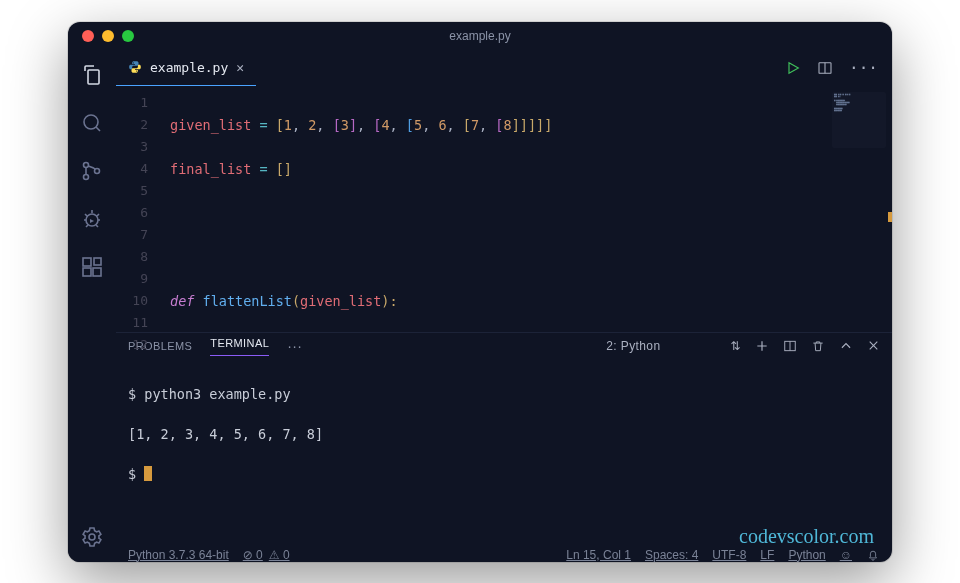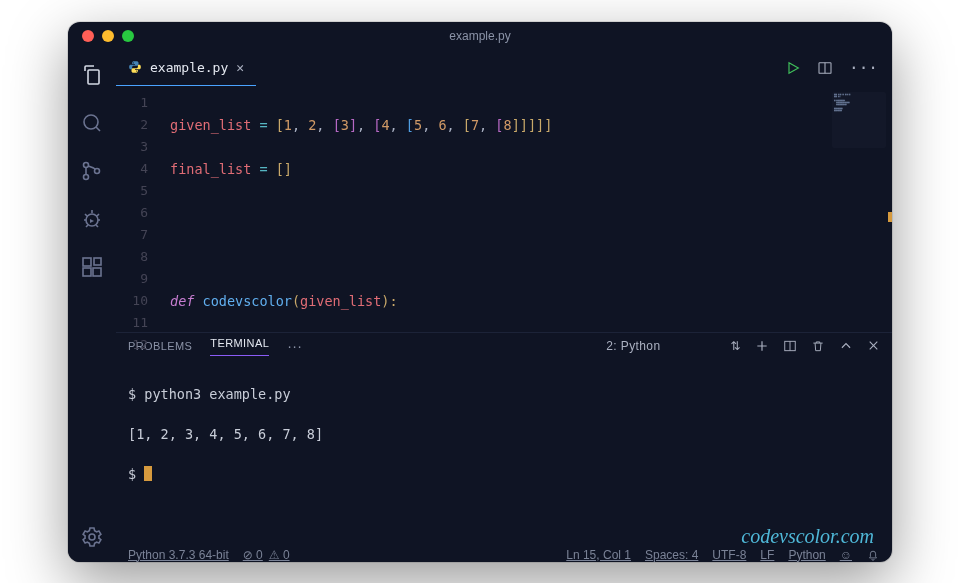--- a/index.html
+++ b/index.html
@@ -87,21 +87,21 @@
   .panel-tabs .ptab { cursor:pointer; }
   .panel-tabs .ptab.active { color:#e4e8f0; border-bottom:1px solid #8b5cf6; padding-bottom:6px; }
   .panel-tabs .dots{ cursor:pointer; font-size:14px; }
   .panel-right { margin-left:auto; display:flex; align-items:flex-start; gap:14px; }
   .panel-right .selector { display:flex; align-items:center; gap:70px; border:none; color:#c8cdd8; font-size:12px; font-family:-apple-system,sans-serif; cursor:pointer; }
   .panel-right svg,.panel-right span { color:#aab0c0; cursor:pointer; }
   .terminal { flex:1; padding:4px 12px 8px; font-size:13.5px; line-height:20px; color:#c8cdd8; position:relative; white-space:pre; }
   .cursor { display:inline-block; width:8px; height:15px; background:#d69a3e; vertical-align:-2px; }
   .watermark {
     position:absolute; right:18px; bottom:6px;
-    color:#4fb8d8; font-style:italic;
+    color:#4fb8d8; 
     font-family:"Brush Script MT","Comic Sans MS",cursive;
     font-size:20px;
   }
 
   
   .status { height:24px; display:flex; align-items:flex-end; padding:0 12px; gap:14px; font-size:12px; color:#7a8296; font-family:-apple-system,sans-serif;text-decoration:underline; }
   .status .spacer{flex:1;}
   .status span{cursor:pointer;}
   svg{display:block;}
 </style>
@@ -211,21 +211,21 @@
           <div>9</div>
           <div>10</div>
           <div>11</div>
           <div>12</div>
         </div>
         <div class="code">
 <div><span class="name">given_list </span><span class="op">= </span><span class="par">[</span><span class="lit">1</span><span class="pun">, </span><span class="lit">2</span><span class="pun">, </span><span class="par2">[</span><span class="lit">3</span><span class="par2">]</span><span class="pun">, </span><span class="par2">[</span><span class="lit">4</span><span class="pun">, </span><span class="par3">[</span><span class="lit">5</span><span class="pun">, </span><span class="lit">6</span><span class="pun">, </span><span class="par">[</span><span class="lit">7</span><span class="pun">, </span><span class="par2">[</span><span class="lit">8</span><span class="par">]]]]]</span></div>
 <div><span class="name">final_list </span><span class="op">= </span><span class="par">[]</span></div>
 <div>&nbsp;</div>
 <div>&nbsp;</div>
-<div><span class="kw">def </span><span class="fn">codevscolor</span><span class="par">(</span><span class="name">given_list</span><span class="par">):</span></div>
+<div><span class="kw">def </span><span class="fn">flattenList</span><span class="par">(</span><span class="name">given_list</span><span class="par">):</span></div>
 
 
 
 
 
 
         </div>
         <div class="minimap">████ █ ██ █ █ ██ █ ██
 ████ █ █
 

